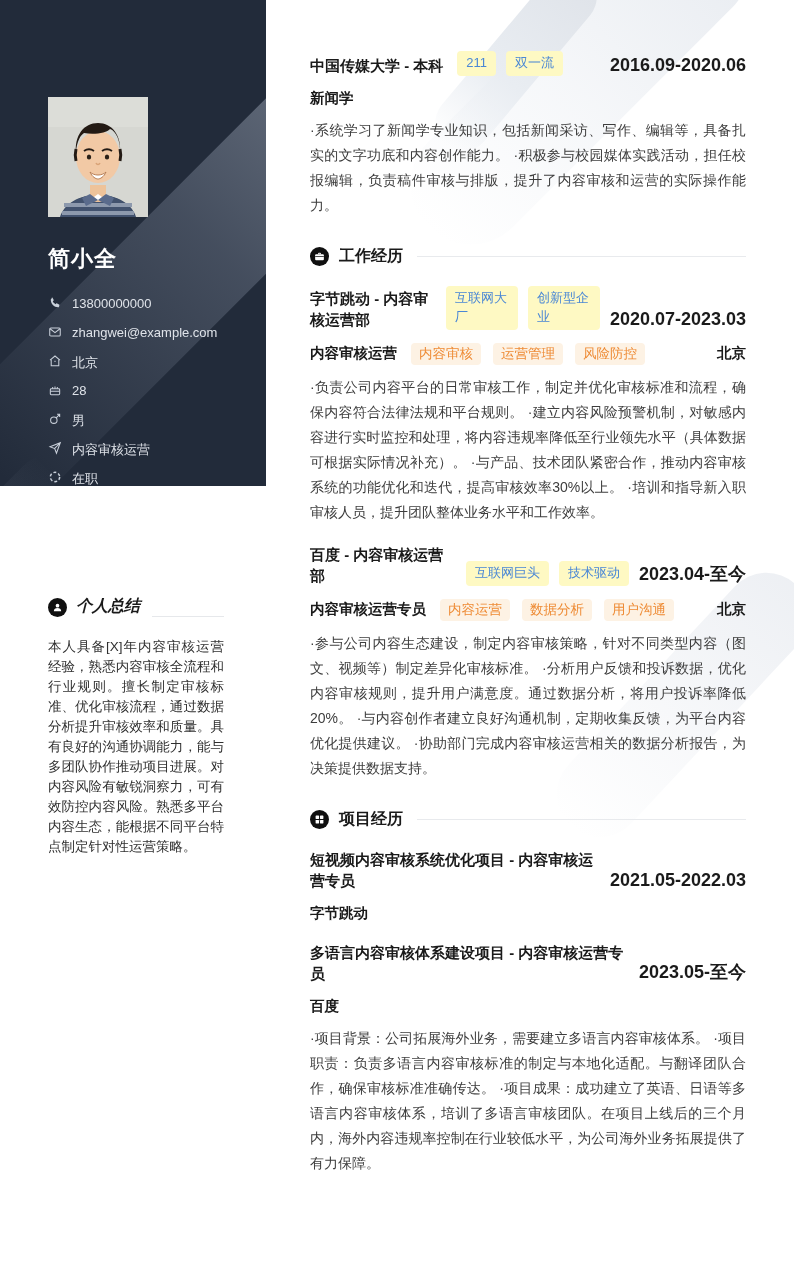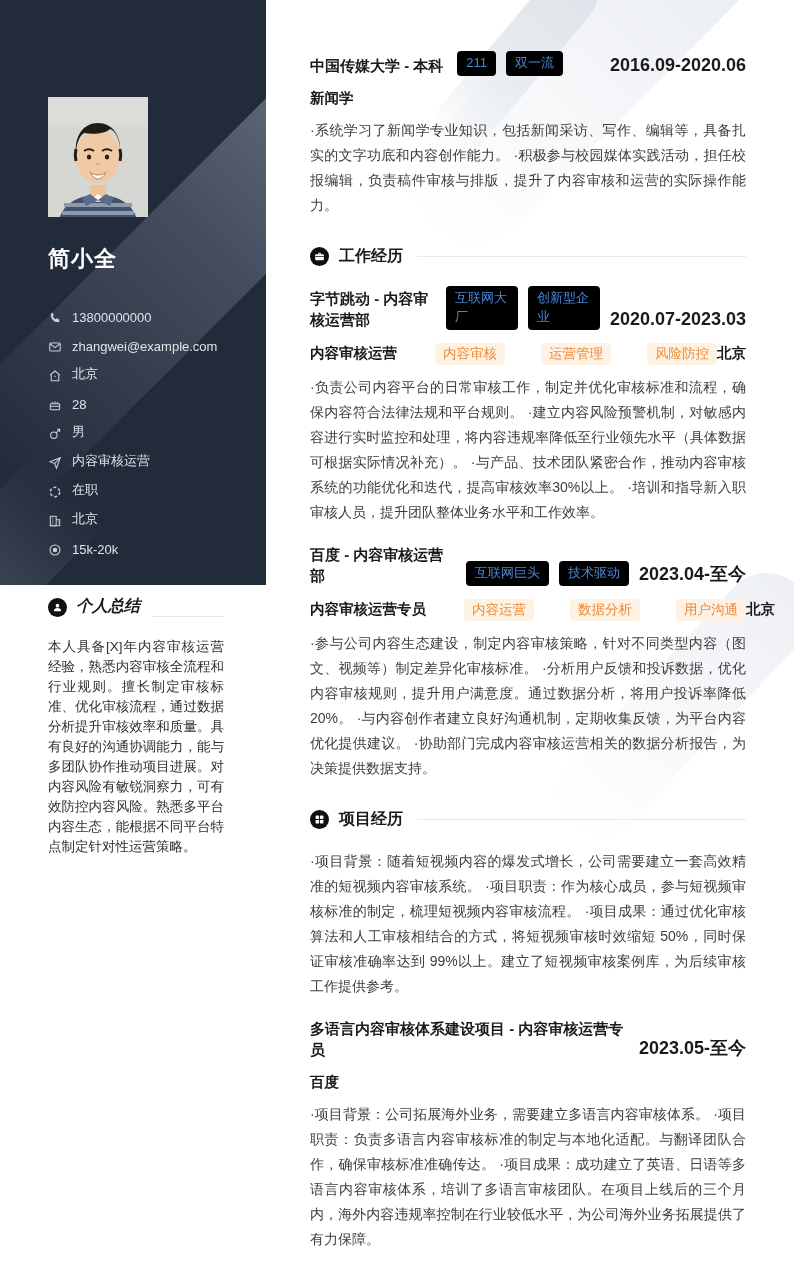--- a/index.html
+++ b/index.html
@@ -13,33 +13,33 @@
   .deco-main-1 { left:488px; top:-50px; width:56px; height:220px; border-radius:30px;
     transform:rotate(40deg);
     background:linear-gradient(to bottom, #dfe3e9 0%, #e9edf2 60%, rgba(240,242,245,0) 100%); }
   .deco-main-2 { left:520px; top:-140px; width:120px; height:430px; border-radius:60px;
     transform:rotate(45deg);
     background:linear-gradient(to bottom, rgba(228,232,238,0.85) 0%, rgba(238,241,245,0.55) 55%, rgba(244,246,248,0) 100%); }
   .deco-main-3 { left:640px; top:540px; width:86px; height:330px; border-radius:45px;
     transform:rotate(43deg);
     background:linear-gradient(to bottom, rgba(233,236,241,0.8) 0%, rgba(243,245,247,0) 100%); }
   
-  .sidebar { position:absolute; left:0; top:0; width:266px; height:585px;
+  .sidebar { position:absolute; left:0; top:0; width:266px; height:486px;
     background:#222b3a; overflow:hidden; }
   .sb-stripe-1 { position:absolute; left:120px; top:-120px; width:124px; height:780px;
     border-radius:62px; transform:rotate(45deg);
     background:linear-gradient(to bottom, rgba(175,184,198,0.65) 0%, rgba(120,130,148,0.40) 45%, rgba(120,130,148,0) 85%); }
   .sb-stripe-2 { position:absolute; left:-70px; top:420px; width:100px; height:320px;
     border-radius:50px; transform:rotate(45deg);
     background:linear-gradient(to top, rgba(160,170,185,0.45) 0%, rgba(160,170,185,0) 90%); }
   .sb-inner { position:relative; padding:97px 0 0 48px; }
   .photo { width:100px; height:120px; display:block; background:#d6d7d2; }
   .person-name { margin-top:27px; font-size:22px; font-weight:bold; color:#ffffff; letter-spacing:1px; }
   .contact-list { margin-top:22px; }
-  .contact-row { display:flex; align-items:flex-end; height:29px; }
+  .contact-row { display:flex; align-items:flex-start; height:29px; }
   .contact-row svg { width:14px; height:14px; flex:none; }
   .contact-value { margin-left:10px; font-size:13px; color:#dfe3e9; }
   
   .left-lower { position:absolute; left:48px; top:596px; width:176px; }
   .sec-head-sm { display:flex; align-items:flex-end;font-style:italic; }
   .sec-head-sm .title { font-size:16px; font-weight:bold; margin-left:9px; white-space:nowrap; }
   .sec-head-sm .rule { flex:1; height:1px; background:#e6e8eb; margin-left:12px; }
   .summary-text { margin-top:20px; font-size:13.5px; line-height:20px; color:#2f2f2f; text-align:justify; }
   
   .icircle { width:19px; height:19px; border-radius:50%; background:#101010;
@@ -47,26 +47,26 @@
   .icircle svg { width:11px; height:11px; }
   
   .main { position:absolute; left:310px; top:32px; width:436px; }
   .sec-head { display:flex; align-items:center; }
   .sec-head .title { font-size:16px; font-weight:bold; margin-left:10px; white-space:nowrap; }
   .sec-head .rule { flex:1; height:1px; background:#e8eaed; margin-left:14px; }
   .entry-title-row { display:flex; align-items:flex-end; }
   .entry-title { font-size:15px; font-weight:bold; line-height:1.4; }
   .entry-date { margin-left:auto; font-size:18px; font-weight:bold; white-space:nowrap; padding-left:10px; }
   .badges { display:flex; gap:10px; margin-left:14px; flex:none; }
-  .badge { background:#000000; color:#4a87d5; font-size:13px; line-height:1.45;
+  .badge { background:#fef9c3; color:#4a87d5; font-size:13px; line-height:1.45;
     padding:3px 9px; border-radius:4px; max-width:72px; }
   .role-row { display:flex; align-items:center; margin-top:13px; }
   .role { font-size:14.5px; font-weight:bold; white-space:nowrap; }
   .tags { display:flex; gap:12px; margin-left:14px; }
-  .tag { background:#fdf2e4; color:#ee8a33; font-size:13.5px; padding:2px 8px; border-radius:4px; white-space:nowrap;margin-left:24px; }
+  .tag { background:#fdf2e4; color:#ee8a33; font-size:13.5px; padding:2px 8px; border-radius:4px; white-space:nowrap; }
   .loc { margin-left:auto; font-size:14.5px; font-weight:bold; white-space:nowrap; }
   .desc { margin-top:10px; font-size:14px; line-height:25px; color:#3d3d3d; text-align:justify; }
   .sub-bold { font-size:14.5px; font-weight:bold; margin-top:13px; }
   .mt-sec { margin-top:28px; }
   .mt-entry { margin-top:19px; }
 </style>
 </head>
 <body>
 
 <div class="deco deco-main-2"></div>
@@ -261,21 +261,25 @@
             <rect x="13" y="3.5" width="7.5" height="7.5" rx="1"></rect>
             <rect x="3.5" y="13" width="7.5" height="7.5" rx="1"></rect>
             <rect x="13" y="13" width="7.5" height="7.5" rx="1"></rect>
           </svg>
       </span>
       <span class="title">项目经历</span>
       <span class="rule"></span>
     </div>
 
     <div class="mt-entry">
-      <p class="desc">·项目背景：随着短视频内容的爆发式增长，公司需要建立一套高效精准的短视频内容审核系统。 ·项目职责：作为核心成员，参与短视频审核标准的制定，梳理短视频内容审核流程。 ·项目成果：通过优化审核算法和人工审核相结合的方式，将短视频审核时效缩短 50%，同时保证审核准确率达到 99%以上。建立了短视频审核案例库，为后续审核工作提供参考。</p>
+      <div class="entry-title-row">
+        <span class="entry-title">短视频内容审核系统优化项目 - 内容审核运营专员</span>
+        <span class="entry-date">2021.05-2022.03</span>
+      </div>
+      <div class="sub-bold">字节跳动</div>
     </div>
 
     <div class="mt-entry">
       <div class="entry-title-row">
         <span class="entry-title">多语言内容审核体系建设项目 - 内容审核运营专员</span>
         <span class="entry-date">2023.05-至今</span>
       </div>
       <div class="sub-bold">百度</div>
       <p class="desc">·项目背景：公司拓展海外业务，需要建立多语言内容审核体系。 ·项目职责：负责多语言内容审核标准的制定与本地化适配。与翻译团队合作，确保审核标准准确传达。 ·项目成果：成功建立了英语、日语等多语言内容审核体系，培训了多语言审核团队。在项目上线后的三个月内，海外内容违规率控制在行业较低水平，为公司海外业务拓展提供了有力保障。</p>
     </div>

